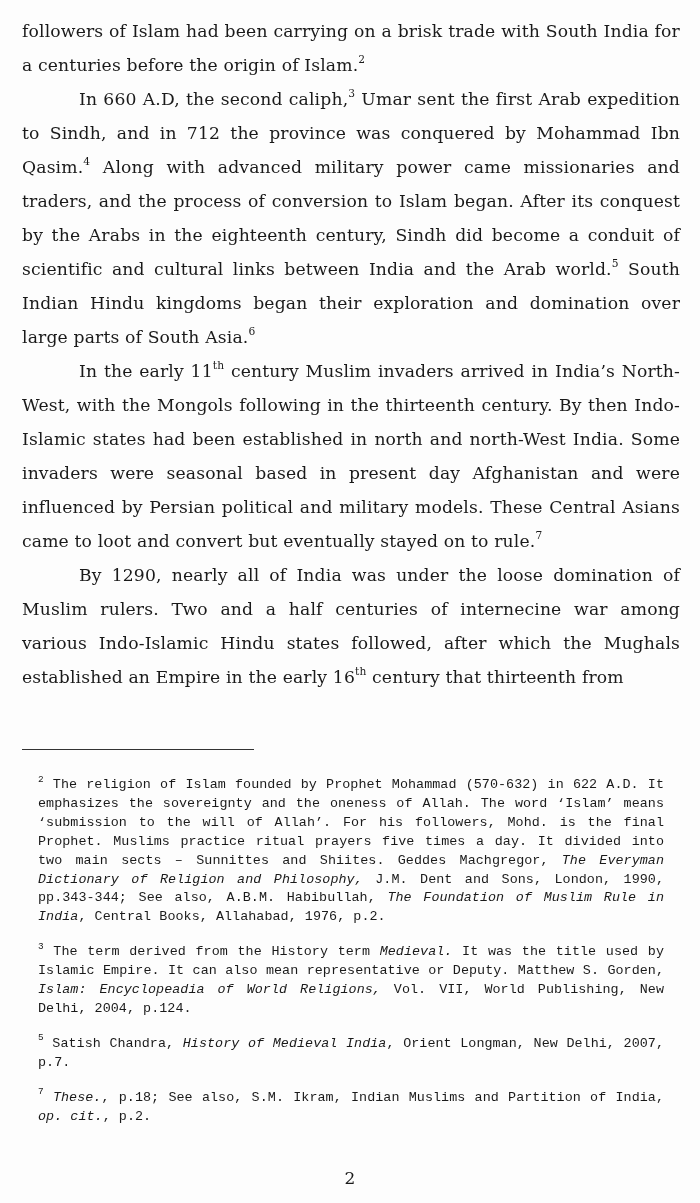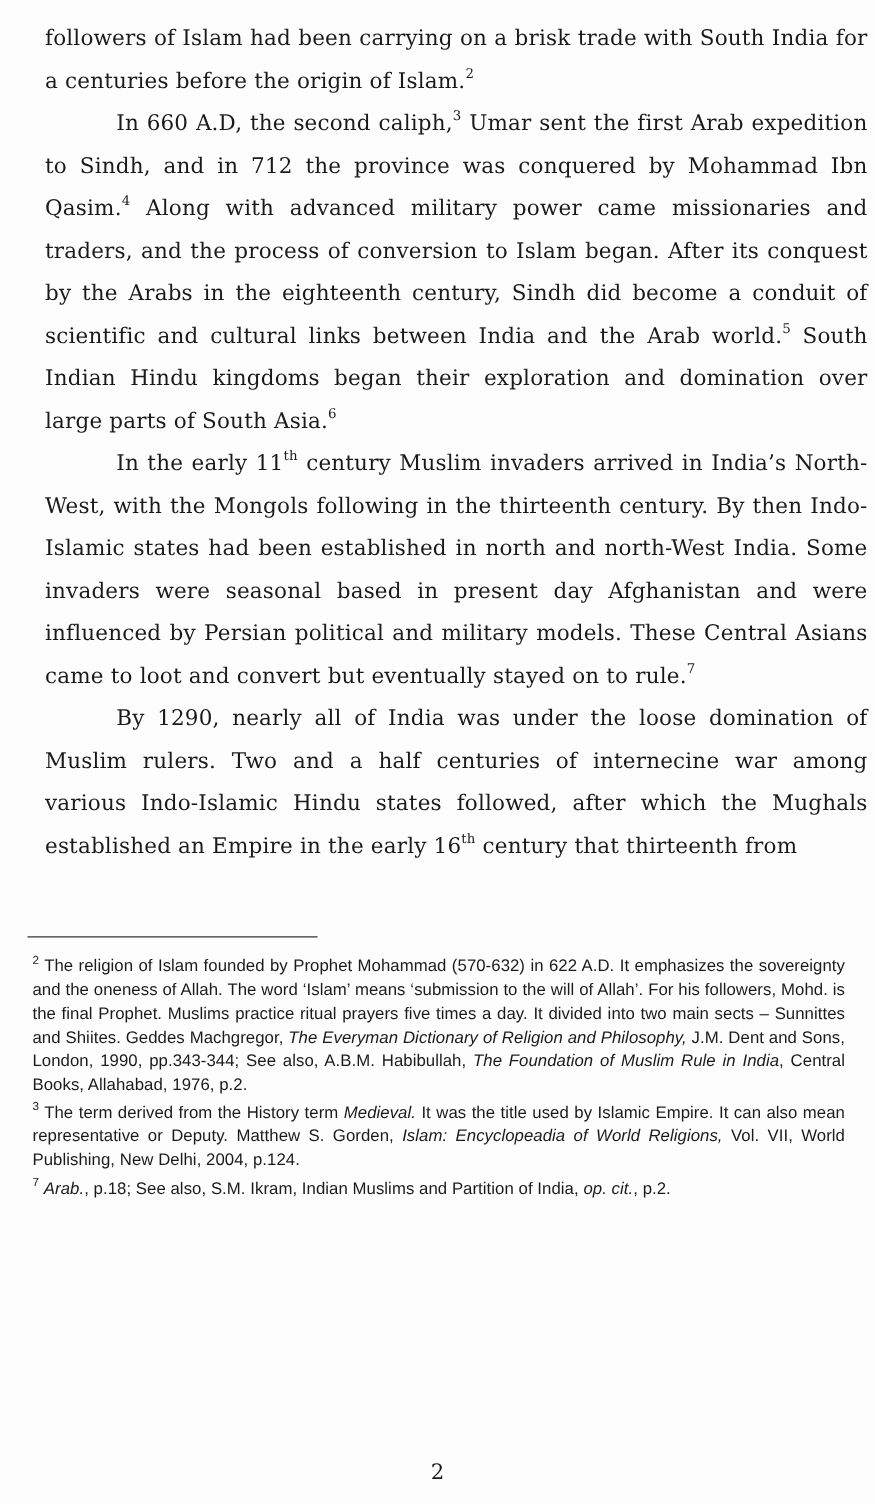--- a/index.html
+++ b/index.html
@@ -1,31 +1,31 @@
 <!DOCTYPE html>
 <html><head>
 <meta charset="utf-8">
 <style>
   html, body { margin: 0; padding: 0; }
   body {
     width: 700px; height: 1203px; background: #fdfdfd; color: #1a1a1a;
     font-family: "DejaVu Serif", "Liberation Serif", serif;
     position: relative; overflow: hidden;
   }
-  .page { position: absolute; left: 22px; top: 14px; width: 658px; margin-left: 14px; }
+  .page { position: absolute; left: 22px; top: 14px; width: 658px; }
   .body-text p {
     margin: 0; font-size: 17.2px; line-height: 34px;
     text-align: justify; letter-spacing: 0.15px;
   }
   .body-text p.indent { text-indent: 57px; }
   sup { font-size: 0.62em; line-height: 0; position: relative; top: -0.15em; vertical-align: super; }
   .rule { position: absolute; left: 22px; top: 749px; width: 232px; height: 0; border-top: 1.5px solid #333; }
   .footnotes { position: absolute; left: 22px; top: 760px; width: 658px; }
   .footnotes p {
-    margin: 4px; font-family: Liberation Sans, sans-serif; font-size: 13.4px;
+    margin: 16px; font-family: Liberation Mono, monospace; font-size: 13.4px;
     line-height: 18.9px; text-align: justify; letter-spacing: 0.05px;
   }
   .footnotes sup { font-size: 0.7em; top: -0.1em; }
   .footnotes i { font-style: italic; }
   .page-number { position: absolute; left: 0; width: 700px; top: 1168px; text-align: center; font-size: 17px; }
 </style>
 </head>
 <body>
 
 <div class="page body-text" id="body-text">
@@ -33,16 +33,17 @@
     <p class="indent"><span>In 660 A.D, the second caliph,</span><sup>3</sup><span> Umar sent the first Arab expedition to Sindh, and in 712 the province was conquered by Mohammad Ibn Qasim.</span><sup>4</sup><span> Along with advanced military power came missionaries and traders, and the process of conversion to Islam began. After its conquest by the Arabs in the eighteenth century, Sindh did become a conduit of scientific and cultural links between India and the Arab world.</span><sup>5</sup><span> South Indian Hindu kingdoms began their exploration and domination over large parts of South Asia.</span><sup>6</sup></p>
     <p class="indent"><span>In the early 11</span><sup>th</sup><span> century Muslim invaders arrived in India’s North-West, with the Mongols following in the thirteenth century. By then Indo-Islamic states had been established in north and north-West India. Some invaders were seasonal based in present day Afghanistan and were influenced by Persian political and military models. These Central Asians came to loot and convert but eventually stayed on to rule.</span><sup>7</sup></p>
     <p class="indent"><span>By 1290, nearly all of India was under the loose domination of Muslim rulers. Two and a half centuries of internecine war among various Indo-Islamic Hindu states followed, after which the Mughals established an Empire in the early 16</span><sup>th</sup><span> century that thirteenth from</span></p>
   </div>
 
 <div class="rule"></div>
 
 <div class="footnotes" id="footnotes">
     <p><sup>2</sup><span> The religion of Islam founded by Prophet Mohammad (570-632) in 622 A.D. It emphasizes the sovereignty and the oneness of Allah. The word ‘Islam’ means ‘submission to the will of Allah’. For his followers, Mohd. is the final Prophet. Muslims practice ritual prayers five times a day. It divided into two main sects – Sunnittes and Shiites. Geddes Machgregor, </span><i>The Everyman Dictionary of Religion and Philosophy,</i><span> J.M. Dent and Sons, London, 1990, pp.343-344; See also, A.B.M. Habibullah, </span><i>The Foundation of Muslim Rule in India</i><span>, Central Books, Allahabad, 1976, p.2.</span></p>
     <p><sup>3</sup><span> The term derived from the History term </span><i>Medieval.</i><span> It was the title used by Islamic Empire. It can also mean representative or Deputy. Matthew S. Gorden, </span><i>Islam: Encyclopeadia of World Religions,</i><span> Vol. VII, World Publishing, New Delhi, 2004, p.124.</span></p>
-    <p><sup>7</sup><span> </span><i>Arab.</i><span>, p.18; See also, S.M. Ikram, Indian Muslims and Partition of India, </span><i>op. cit.</i><span>, p.2.</span></p>
+    <p><sup>5</sup><span> Satish Chandra, </span><i>History of Medieval India</i><span>, Orient Longman, New Delhi, 2007, p.7.</span></p>
+    <p><sup>7</sup><span> </span><i>These.</i><span>, p.18; See also, S.M. Ikram, Indian Muslims and Partition of India, </span><i>op. cit.</i><span>, p.2.</span></p>
   </div>
 
 <div class="page-number">2</div>
 
 </body></html>

